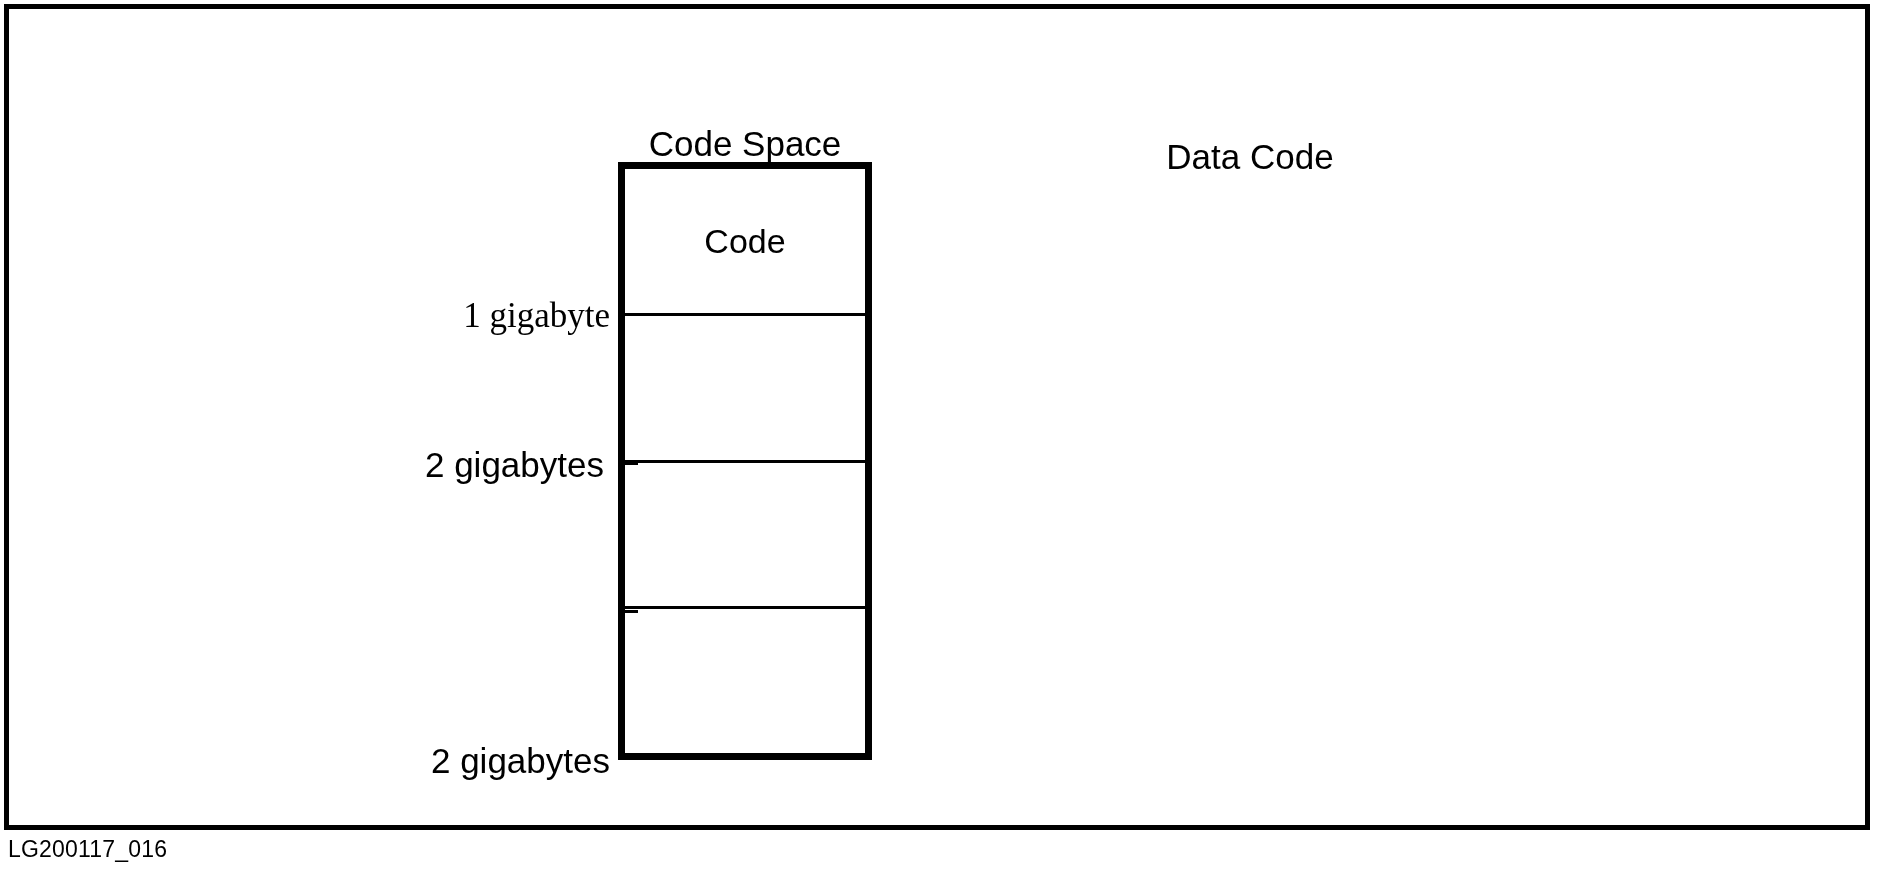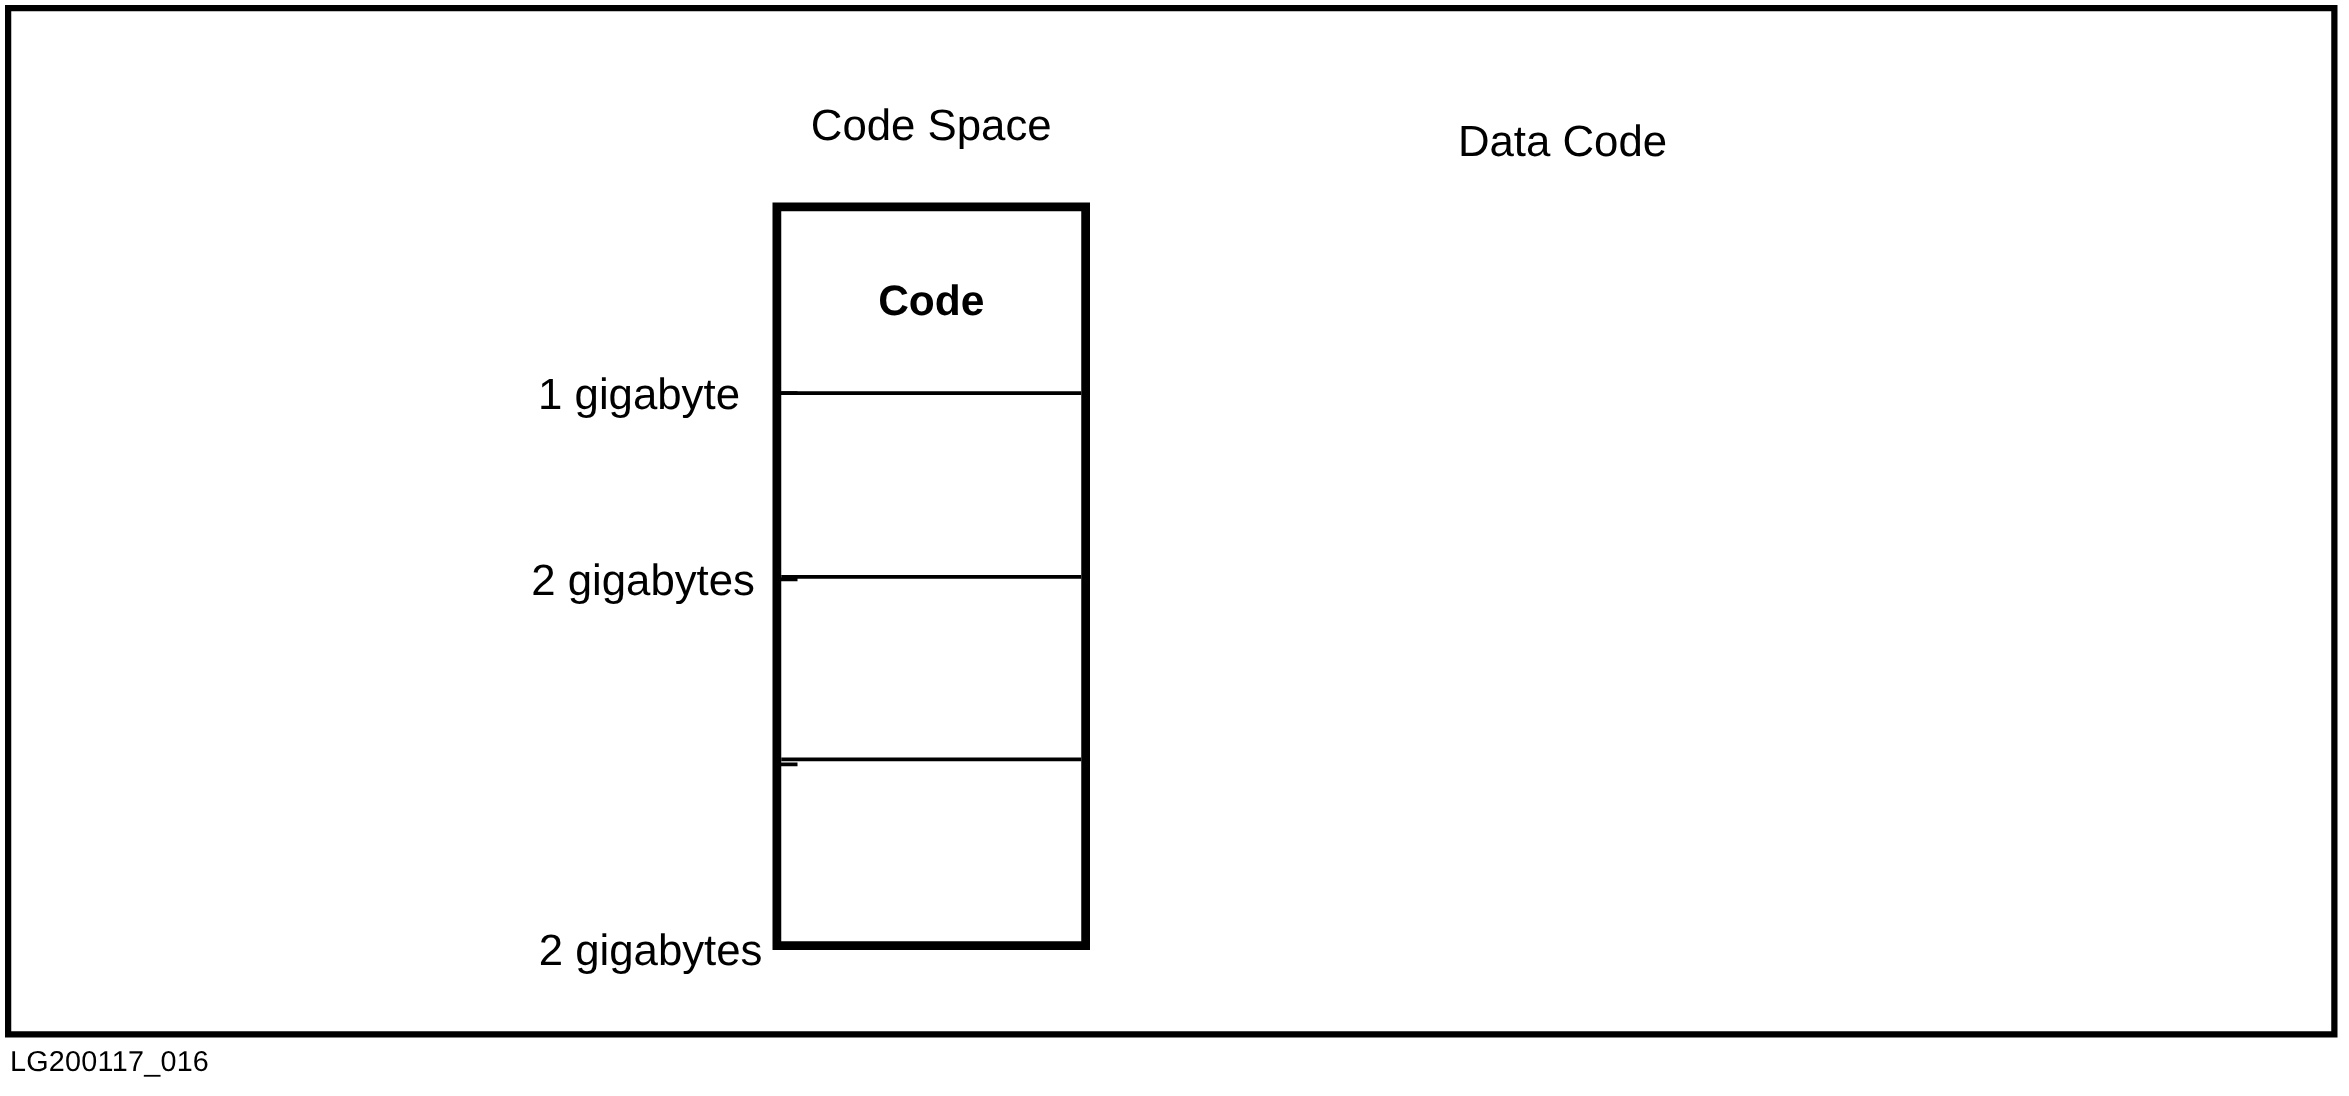--- a/index.html
+++ b/index.html
@@ -33,20 +33,21 @@
   }
 
   
   .space-title {
     position: absolute;
     font-size: 35px;
     line-height: 1;
     white-space: nowrap;
     text-align: center;
     color: #000000;
+    margin-top: 43px;
   }
   #code-space-title {
     left: 618px;
     top: 83px;
     width: 254px;
   }
   #data-space-title {
     left: 1125px;
     top: 96px;
     width: 250px;
@@ -59,21 +60,20 @@
     box-sizing: border-box;
     background: #ffffff;
     display: flex;
     flex-direction: column;
   }
   #code-space-box {
     left: 618px;
     top: 162px;
     width: 254px;
     height: 598px;
-    font-weight: bold;
   }
   #data-space-box {
     left: 1125px;
     top: 165px;
     width: 250px;
     height: 600px;
   }
 
   .memory-segment {
     position: relative;
@@ -142,21 +142,21 @@
       <span class="segment-label"></span>
     </div>
     <div class="memory-segment">
       <span class="segment-label"></span>
     </div>
   </div>
 
   <div class="space-title" id="data-space-title">Data Code</div>
 
 
-  <div class="boundary-label" style="left:292px; top:298px;">1 gigabyte</div>
+  <div class="boundary-label" style="left:310px; top:298px;font-family:Liberation Serif, serif;">1 gigabyte</div>
   <div class="boundary-tick" style="left:622px; top:313px; width:16px;"></div>
 
   <div class="boundary-label" style="left:304px; top:447px;">2 gigabytes</div>
   <div class="boundary-tick" style="left:622px; top:462px; width:16px;"></div>
 
   <div class="boundary-tick" style="left:622px; top:610px; width:16px;"></div>
 
   <div class="boundary-label" style="left:310px; top:743px;">2 gigabytes</div>
 
   <div id="figure-caption">LG200117_016</div>

